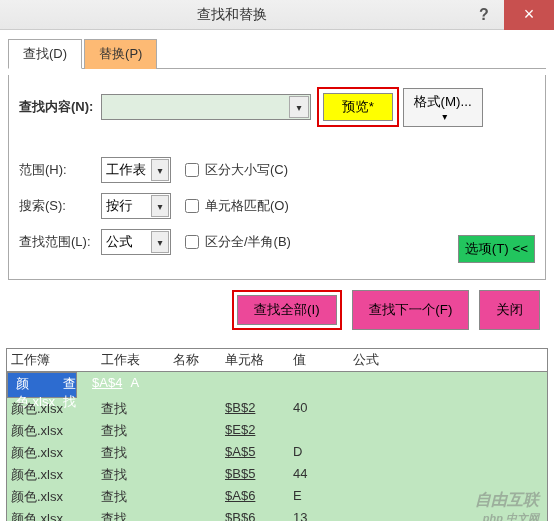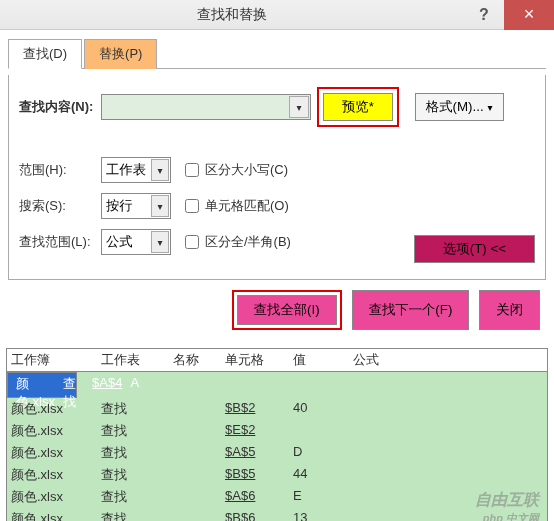--- a/index.html
+++ b/index.html
@@ -15,31 +15,31 @@
 .tab { padding: 5px 14px; border: 1px solid #aaa; border-bottom: none; background: #fdba74; margin-right: 2px; cursor: pointer; position: relative; top: 1px; }
 .tab.active { background: #fff; border-bottom: 1px solid #fff; }
 .panel { border: 1px solid #aaa; border-top: none; padding: 12px 10px 14px 10px; }
 .row { display: flex; align-items: center; margin-bottom: 10px; }
 .label { width: 82px; font-weight: bold; }
 .find-input { width: 210px; height: 26px; background: #e0eee0; border: 1px solid #888; }
 .combo-wrap { position: relative; display: inline-block; }
 .combo-arrow { position: absolute; right: 2px; top: 2px; width: 20px; height: 22px; background: #eee; border: 1px solid #aaa; display: flex; align-items: center; justify-content: center; font-size: 10px; }
 .preview-group { border: 2px solid #d00; padding: 4px; display: inline-flex; align-items: center; margin-left: 6px; }
 .preview-btn { background: #ffff00; border: 1px solid #888; padding: 4px 18px; cursor: pointer; }
-.format-btn { margin-left: 16px; padding: 4px 10px; border: 1px solid #888; background: #f5f5f5; cursor: pointer; display: inline-flex; align-items: center; }
+.format-btn { margin-left: 4px; padding: 4px 10px; border: 1px solid #888; background: #f5f5f5; cursor: pointer; display: inline-flex; align-items: center; flex-direction: column; }
 .format-btn .arrow { margin-left: 4px; font-size: 10px; }
 .spacer { height: 20px; }
 .opt-row { display: flex; align-items: center; margin-bottom: 10px; }
 .opt-label { width: 82px; }
 .sel-wrap { position: relative; display: inline-block; margin-right: 14px; }
 .sel { width: 70px; height: 26px; border: 1px solid #888; background: #fff; padding: 0 4px; }
 .sel-arrow { position: absolute; right: 2px; top: 2px; width: 18px; height: 22px; background: #eee; border: 1px solid #aaa; display: flex; align-items: center; justify-content: center; font-size: 10px; }
 .chk { display: inline-flex; align-items: center; }
 .chk input { width: 14px; height: 14px; margin-right: 6px; }
-.options-btn { float: right; padding: 4px 28px; border: 1px solid #888; background: #be185d; cursor: pointer; margin-top: -30px; }
+.options-btn { float: right; padding: 4px 6px; border: 1px solid #888; background: #22c55e; cursor: pointer; margin-top: -30px; }
 .buttons-row { display: flex; justify-content: flex-end; gap: 10px; padding: 10px 6px; }
 .btn { padding: 5px 16px; border: 1px solid #888; background: #ec4899; cursor: pointer; }
 .findall-wrap { border: 2px solid #d00; padding: 3px; }
 .results { border: 1px solid #888; margin: 0 6px 4px 6px; }
 .results-head { display: flex; background: #fff; border-bottom: 1px solid #888; font-weight: normal; }
 .results-head > div, .res-row > div { padding: 2px 4px; }
 .c0 { width: 90px; } .c1 { width: 72px; } .c2 { width: 52px; } .c3 { width: 68px; } .c4 { width: 60px; } .c5 { flex: 1; }
 .res-body { background: #c0e6c0; position: relative; }
 .res-row { display: flex; }
 .res-row.sel { background: #2d6cd0; color: #fff; }

